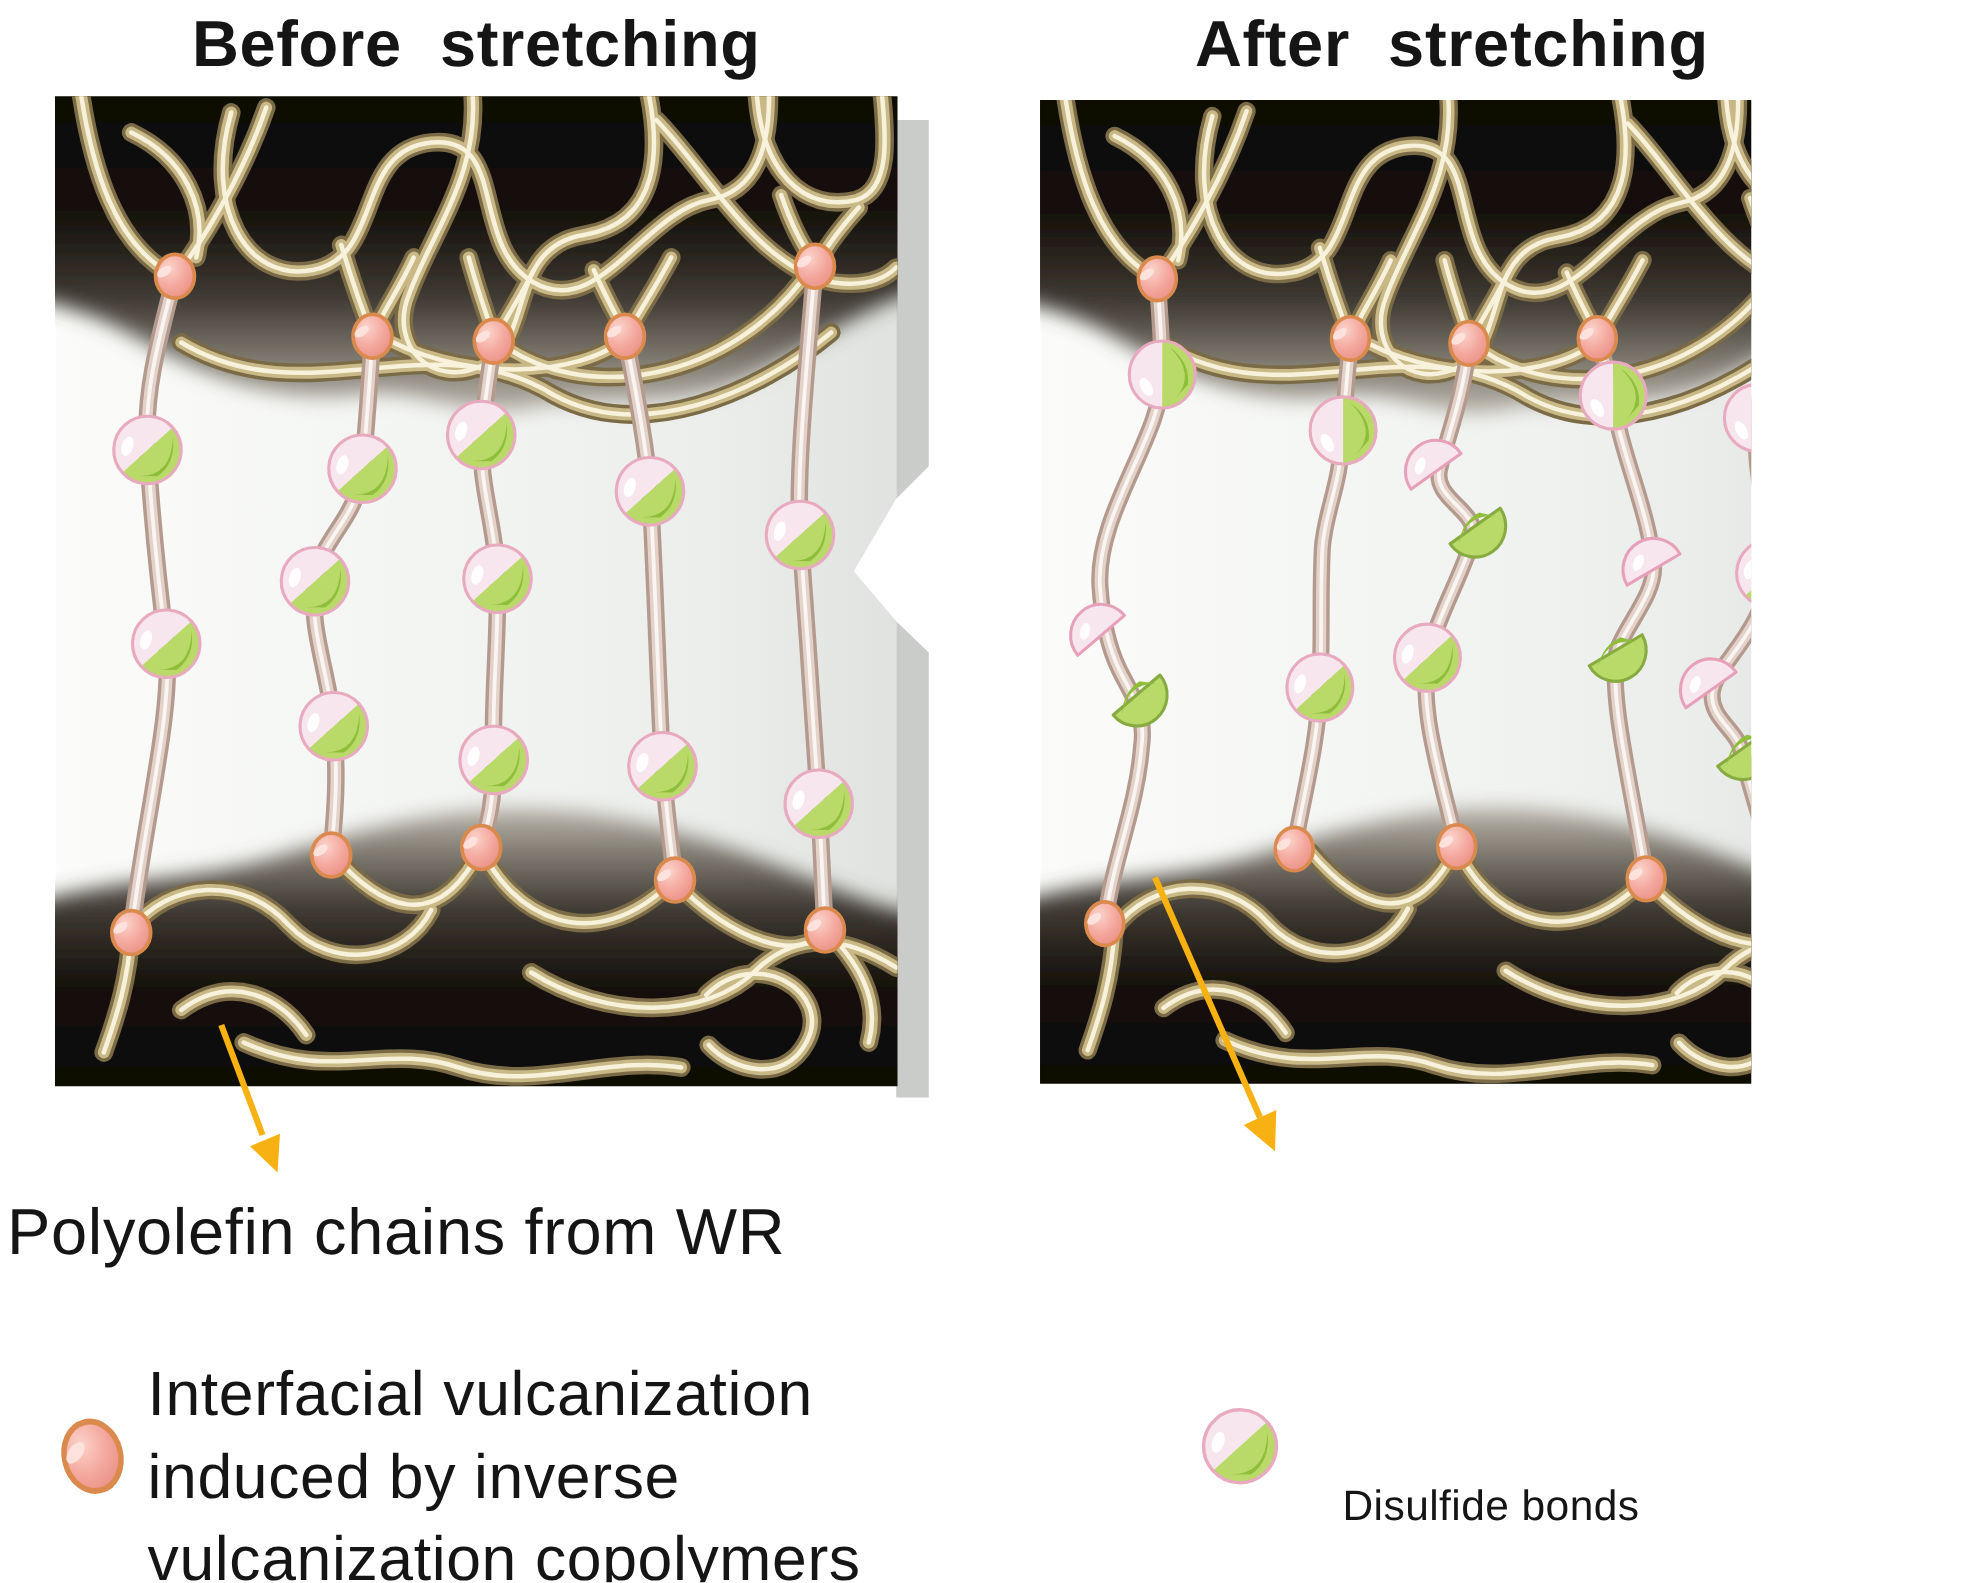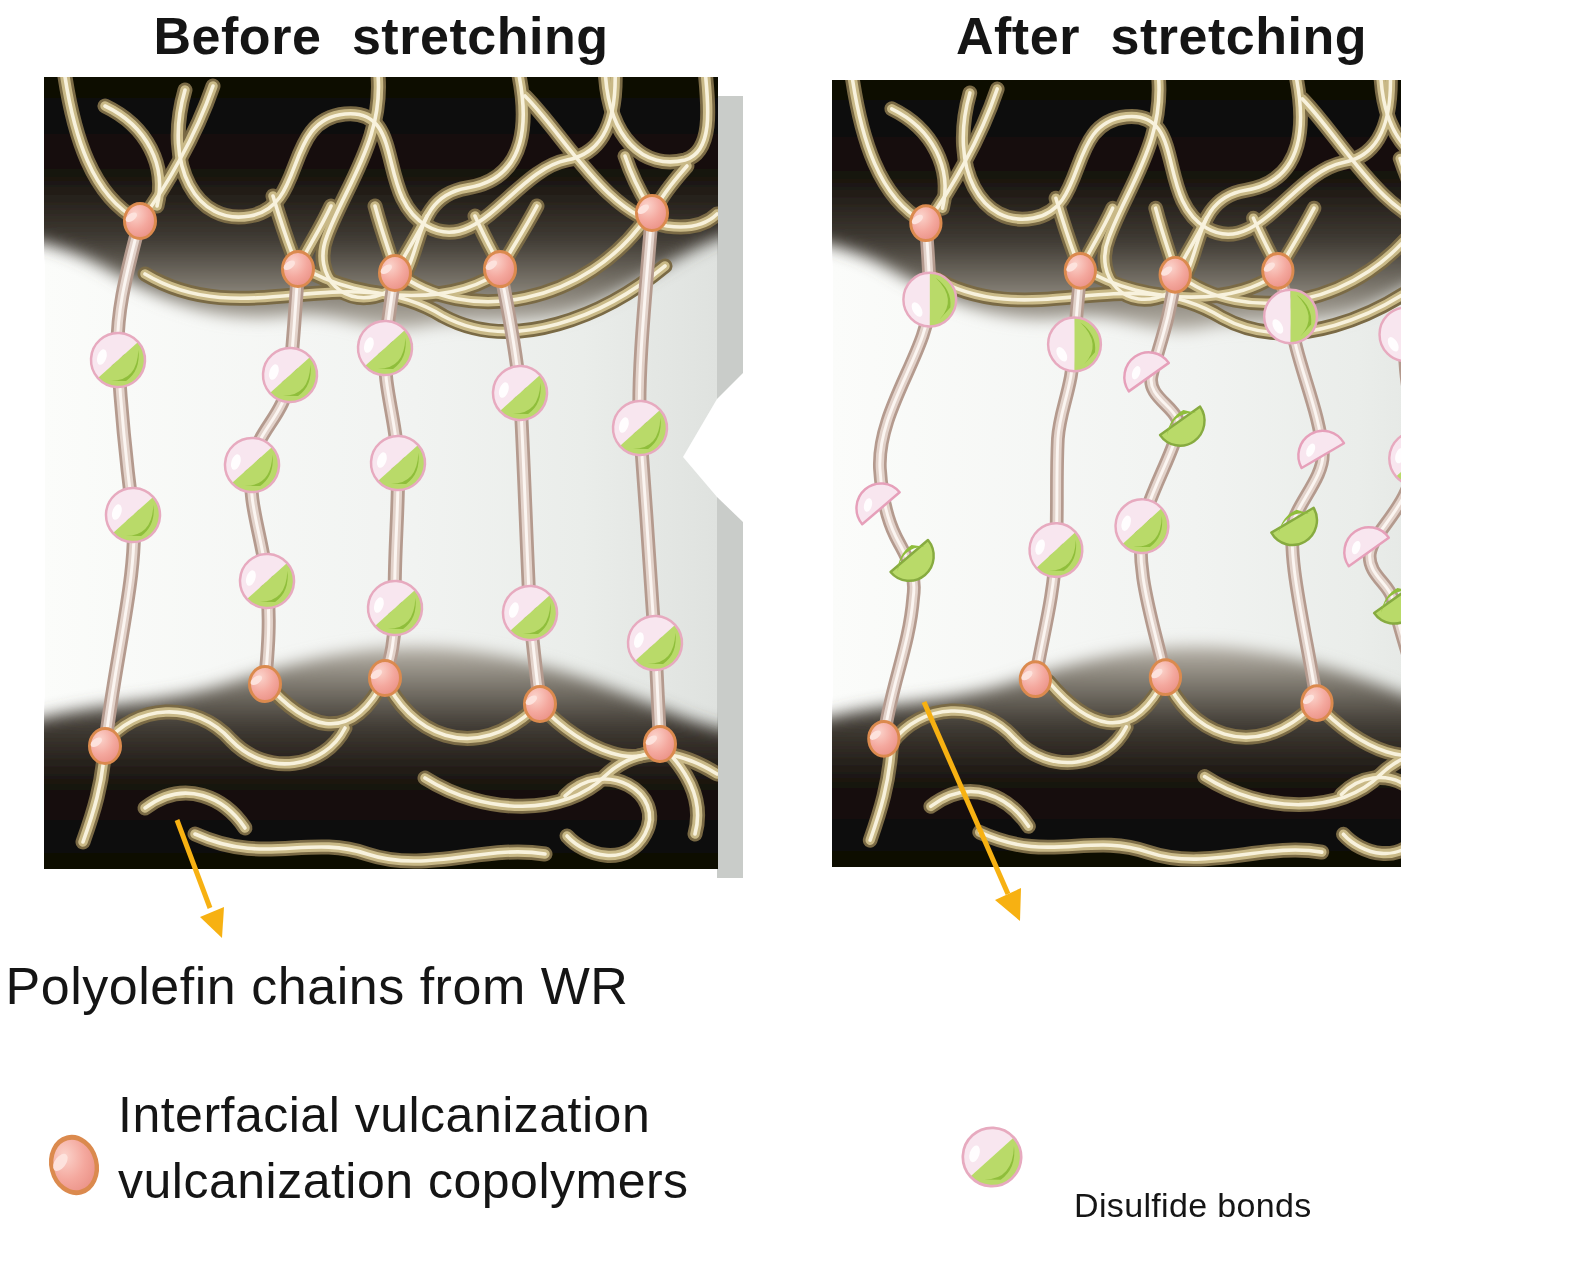--- a/index.html
+++ b/index.html
@@ -377,18 +377,19 @@
 
 <div class="txt title" style="left:45px;top:6px;width:672px;">Before stretching</div>
 
 <div class="txt title" style="left:833px;top:6px;width:657px;">After stretching</div>
 
 <div class="txt biglabel" style="left:2px;top:956px;width:630px;">Polyolefin chains from WR</div>
 
 
 <div class="txt legendtext" style="left:118px;top:1082px;width:700px;">
   <div>Interfacial vulcanization</div>
+  <div>induced by inverse</div>
   <div>vulcanization copolymers</div>
 </div>
 
 <div class="txt legendtext" style="left:1074px;top:1126px;width:480px;font-size:34px;margin-top:46px;">Disulfide bonds</div>
 
 </div>
 
 </body></html>

